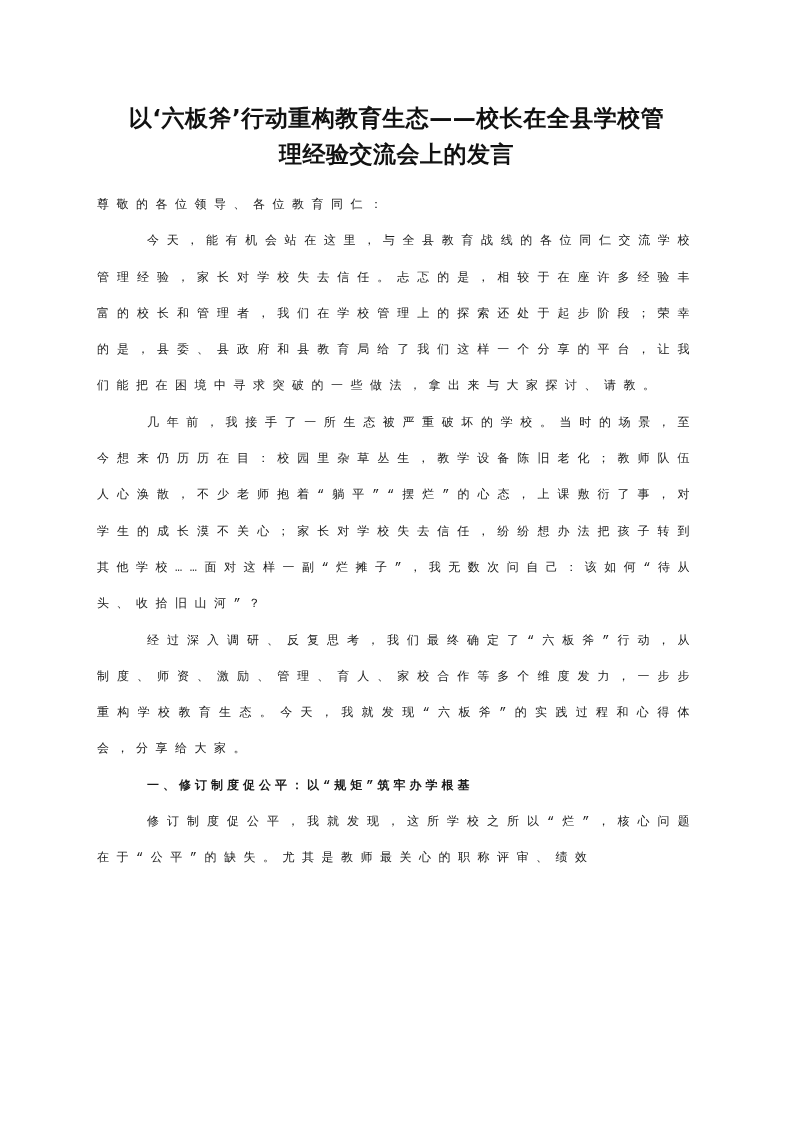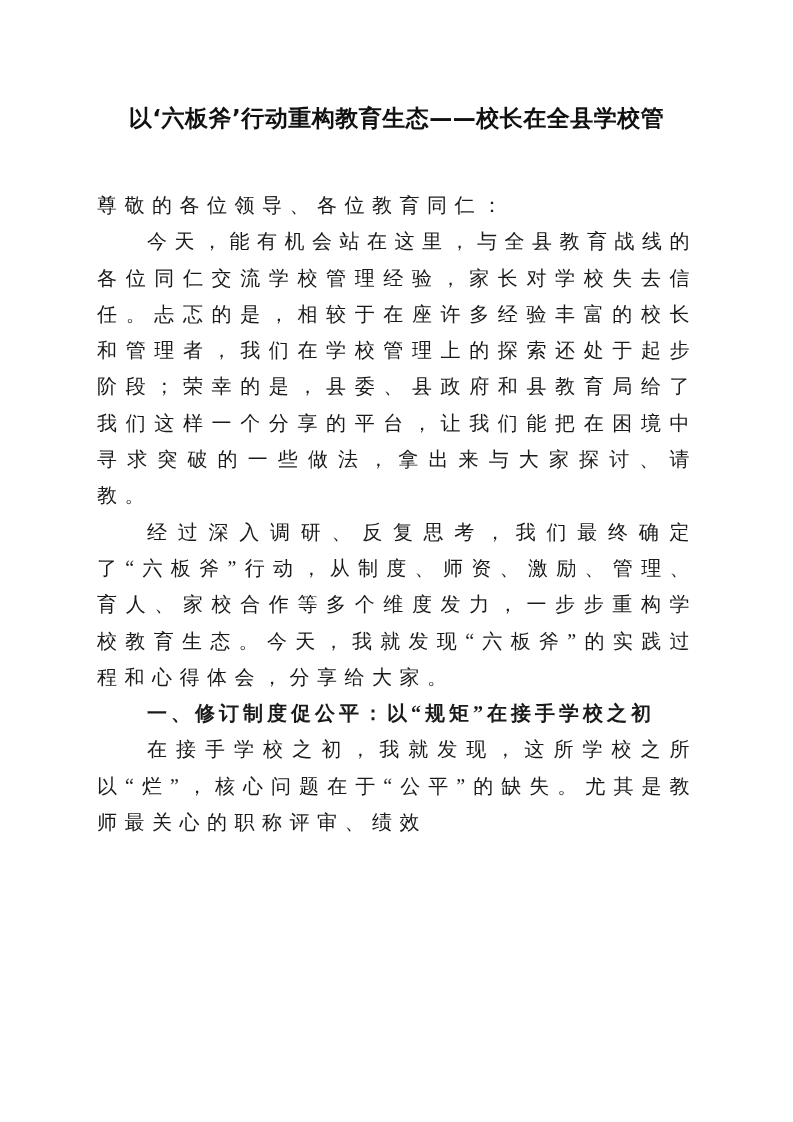--- a/index.html
+++ b/index.html
@@ -7,36 +7,38 @@
     .page { position: absolute; left: 0; top: 0; width: 793px; height: 1122px; background: #ffffff; }
     .title {
       position: absolute; left: 90px; width: 613px; top: 100px;
       text-align: center;
       font-family: "DejaVu Sans", sans-serif;
       font-weight: bold; font-size: 23px; line-height: 36px; color: #111;
       letter-spacing: 0.5px;
     }
     .body {
       position: absolute; left: 97px; top: 187px; width: 600px;
-      font-family: Liberation Serif, serif;
-      font-size: 20px; line-height: 36.3px; color: #1a1a1a;
+      font-family: Liberation Mono, monospace;
+      font-size: 12px; line-height: 36.3px; color: #1a1a1a;
       letter-spacing: 7.5px; text-align: justify;
     }
     .body p { margin: 0; text-indent: 0; }
     .body p.indent { text-indent: 50px; }
     .body p.heading { text-indent: 50px; font-weight: bold; letter-spacing: 4px; }
   </style>
 </head>
 <body>
 
 <div class="page">
   <div class="title">
     <div>以‘六板斧’行动重构教育生态——校长在全县学校管</div>
+    <div>理经验交流会上的发言</div>
   </div>
 
   <div class="body">
     <p>尊敬的各位领导、各位教育同仁：</p>
     <p class="indent">今天，能有机会站在这里，与全县教育战线的各位同仁交流学校管理经验，家长对学校失去信任。忐忑的是，相较于在座许多经验丰富的校长和管理者，我们在学校管理上的探索还处于起步阶段；荣幸的是，县委、县政府和县教育局给了我们这样一个分享的平台，让我们能把在困境中寻求突破的一些做法，拿出来与大家探讨、请教。</p>
+    <p class="indent">几年前，我接手了一所生态被严重破坏的学校。当时的场景，至今想来仍历历在目：校园里杂草丛生，教学设备陈旧老化；教师队伍人心涣散，不少老师抱着“躺平”“摆烂”的心态，上课敷衍了事，对学生的成长漠不关心；家长对学校失去信任，纷纷想办法把孩子转到其他学校……面对这样一副“烂摊子”，我无数次问自己：该如何“待从头、收拾旧山河”？</p>
     <p class="indent">经过深入调研、反复思考，我们最终确定了“六板斧”行动，从制度、师资、激励、管理、育人、家校合作等多个维度发力，一步步重构学校教育生态。今天，我就发现“六板斧”的实践过程和心得体会，分享给大家。</p>
-    <p class="heading">一、修订制度促公平：以“规矩”在接手学校之初</p>
-    <p class="indent">在接手学校之初，我就发现，这所学校之所以“烂”，核心问题在于“公平”的缺失。尤其是教师最关心的职称评审、绩效</p>
+    <p class="heading">一、修订制度促公平：以“规矩”筑牢办学根基</p>
+    <p class="indent">修订制度促公平，我就发现，这所学校之所以“烂”，核心问题在于“公平”的缺失。尤其是教师最关心的职称评审、绩效</p>
   </div>
 </div>
 
 </body></html>

